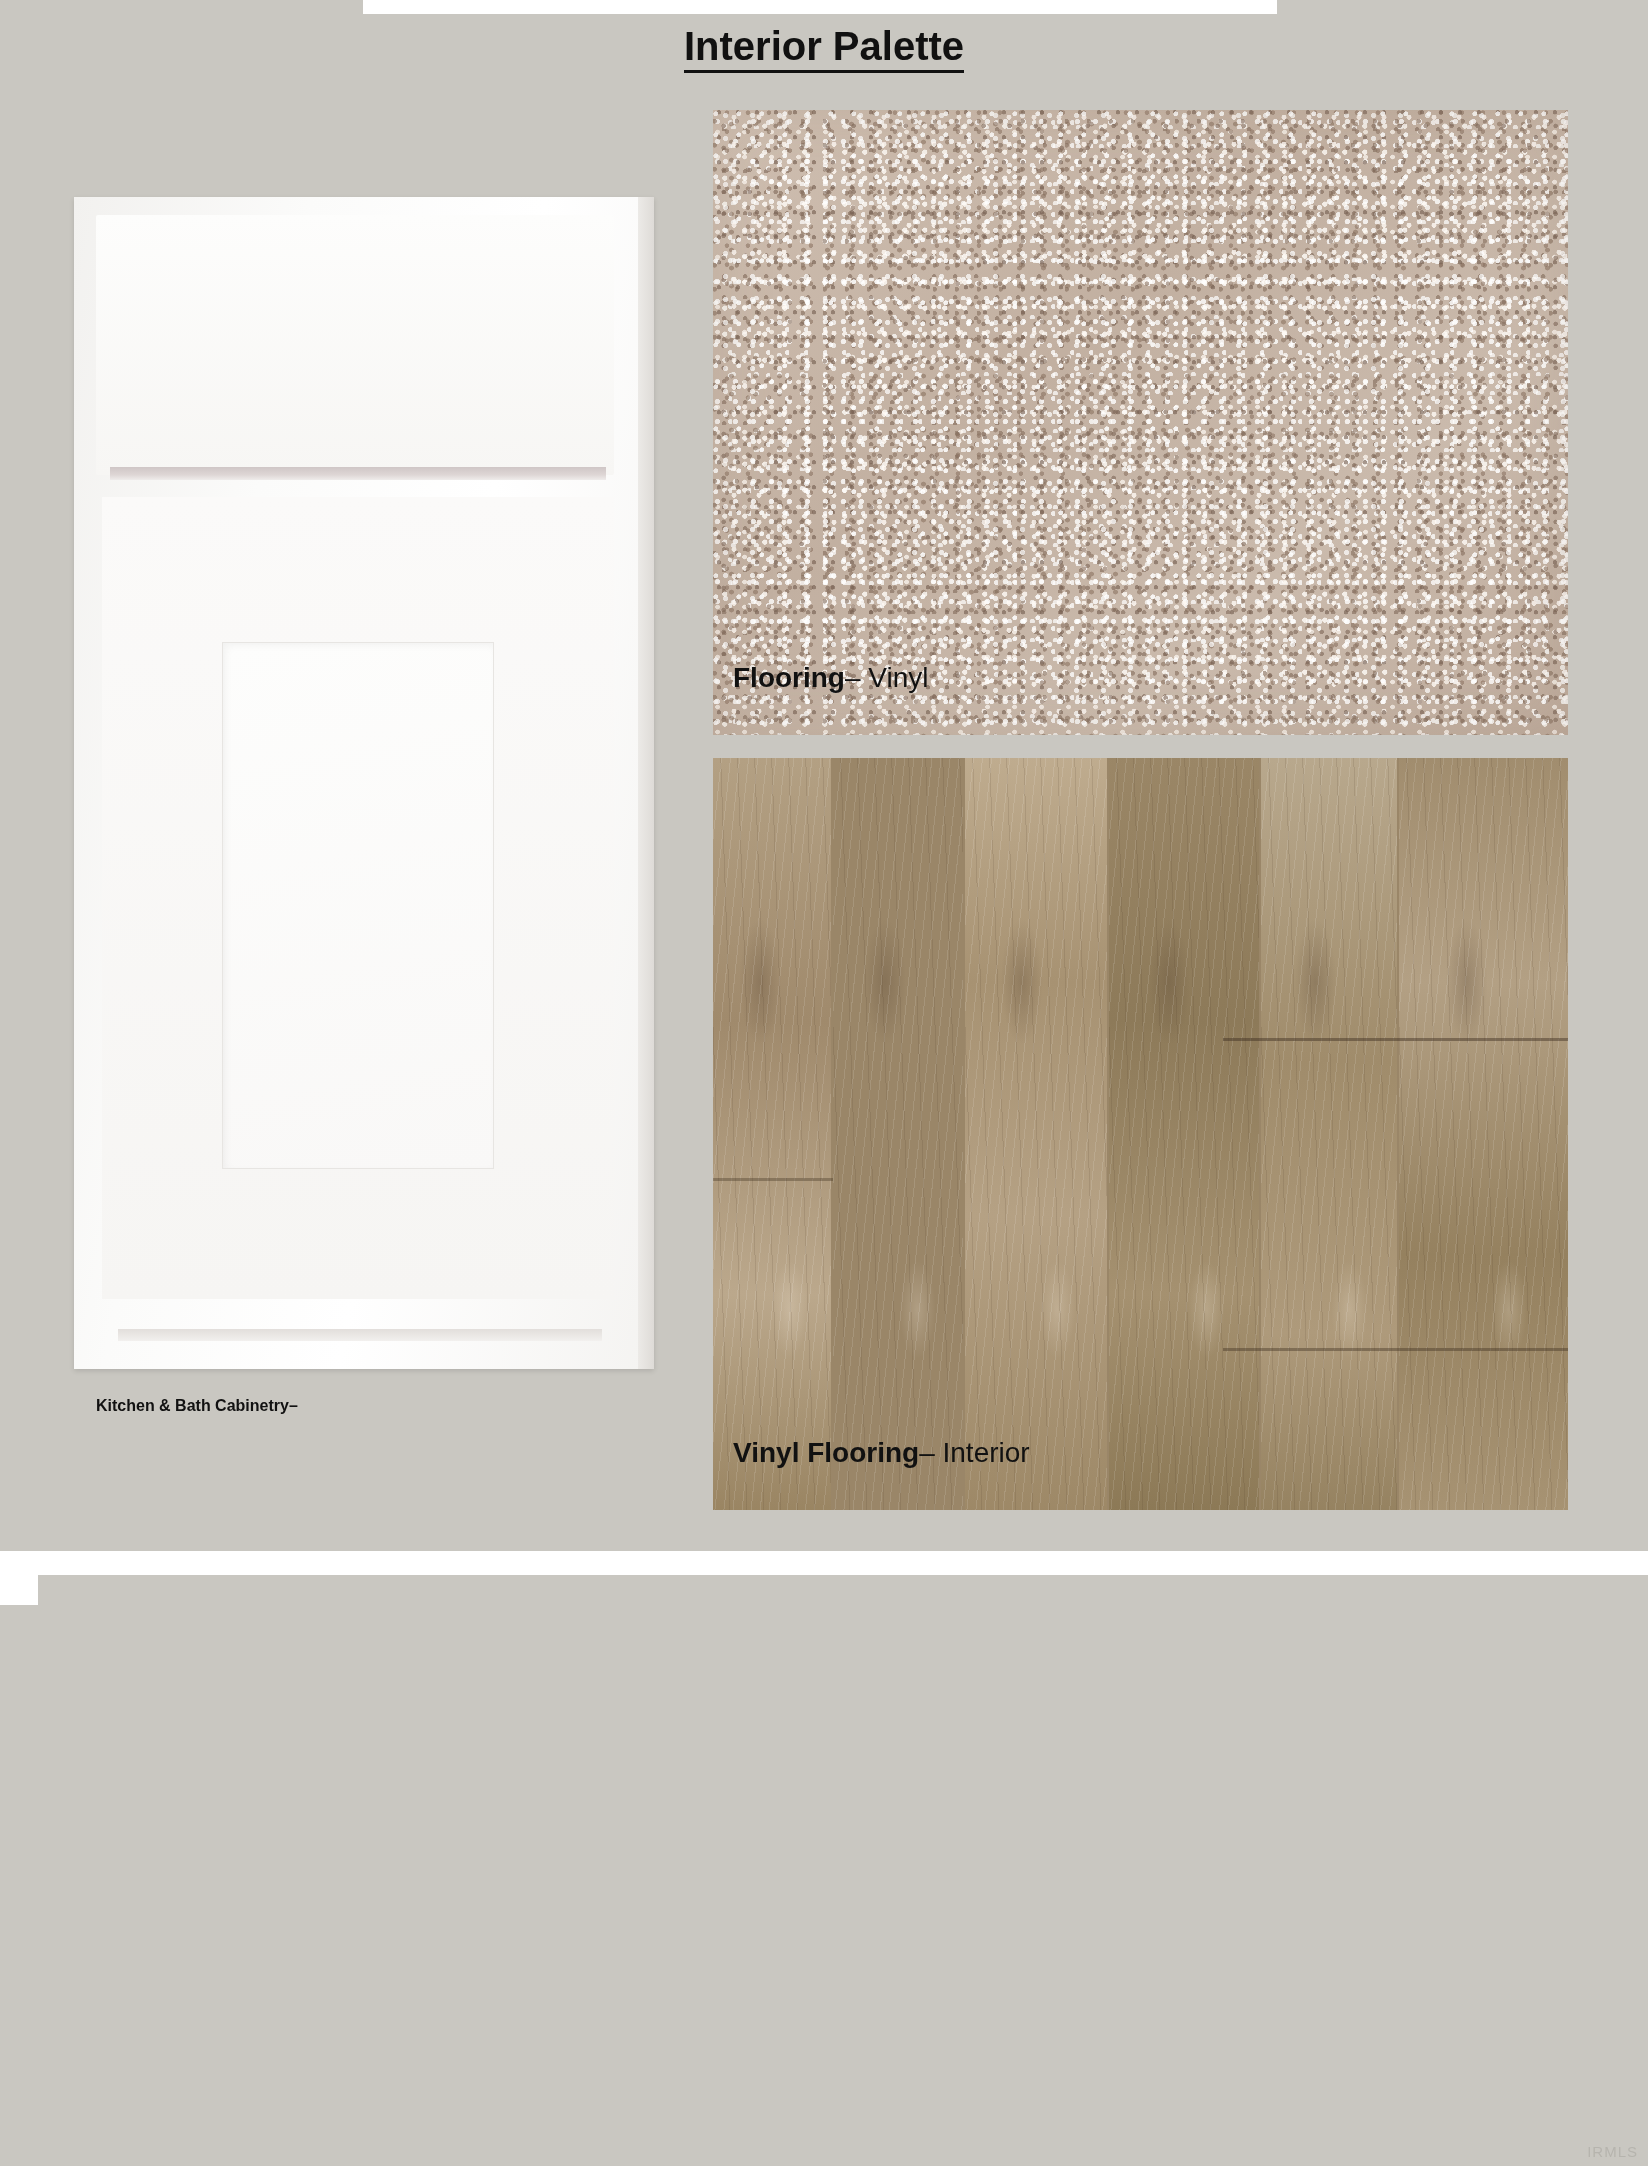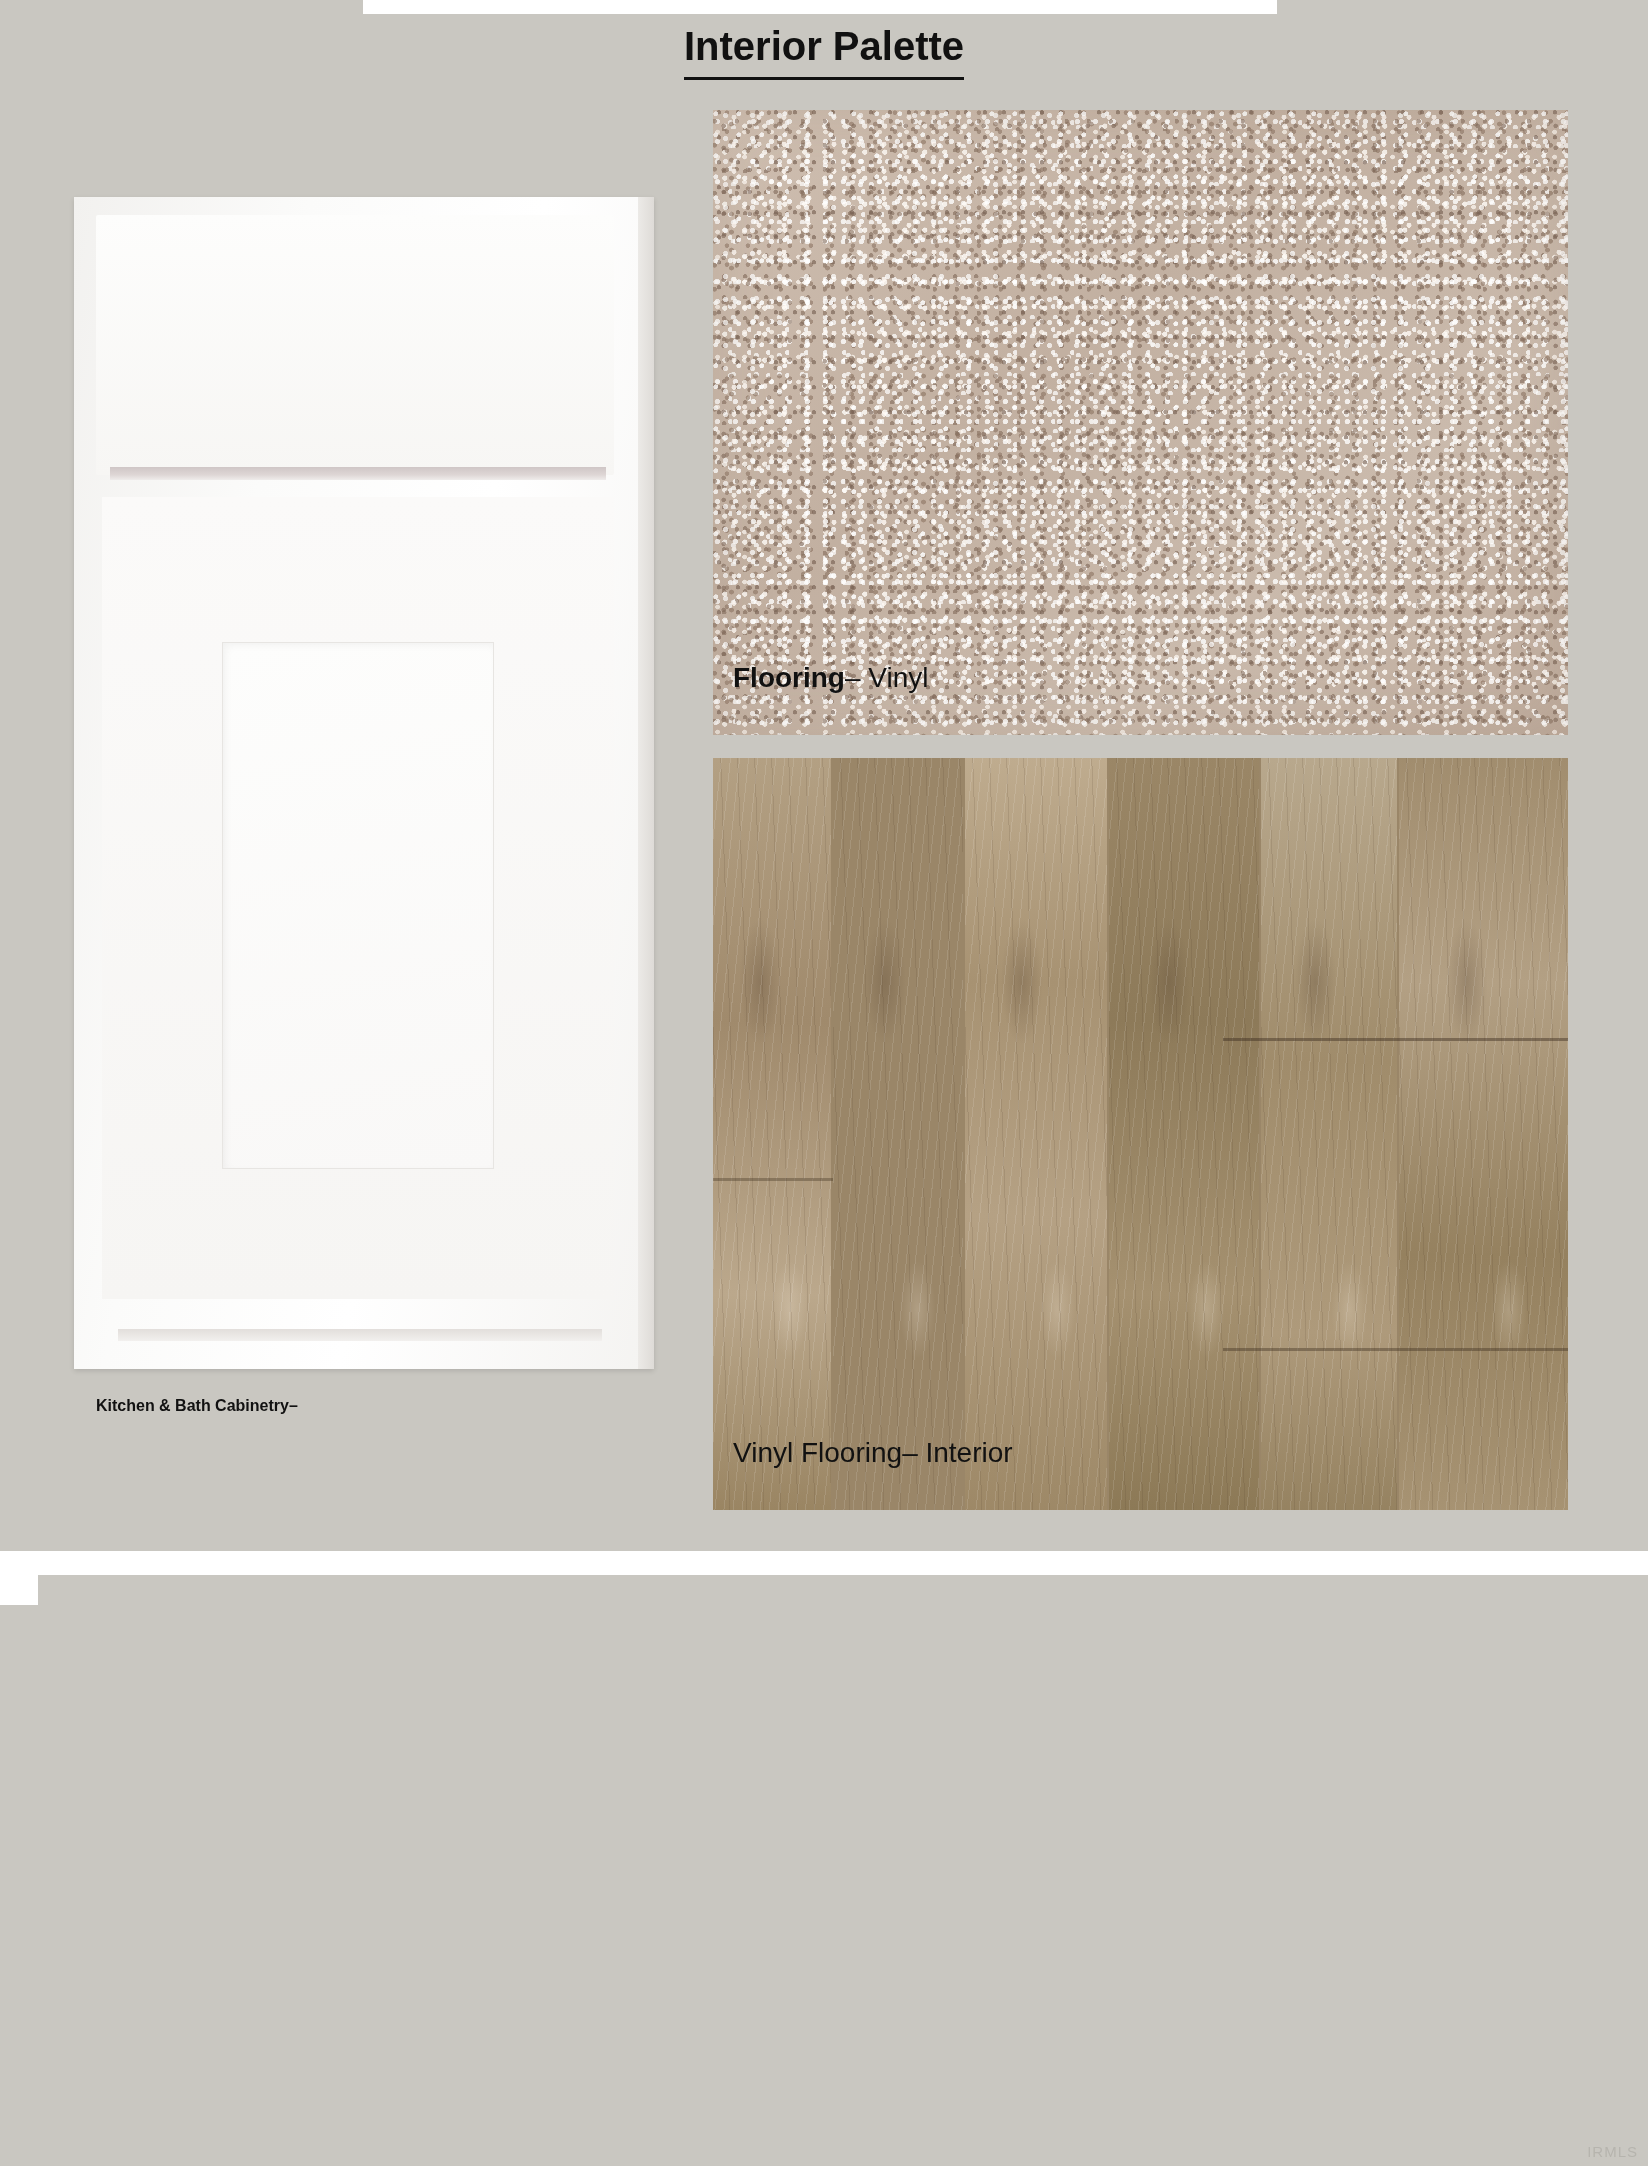--- a/index.html
+++ b/index.html
@@ -38,21 +38,21 @@
     top: 24px;
     width: 1648px;
     text-align: center;
     font-size: 40px;
     font-weight: bold;
     color: #111111;
     letter-spacing: 0px;
   }
   #page-title span {
     border-bottom: 3px solid #111111;
-    padding-bottom: 9px;
+    padding-bottom: 2px;
   }
 
   
   #cabinet-swatch {
     position: absolute;
     left: 74px;
     top: 197px;
     width: 580px;
     height: 1172px;
     background: linear-gradient(100deg, #f2f1ef 0%, #fbfbfa 30%, #ffffff 60%, #f4f3f1 100%);
@@ -212,21 +212,21 @@
     background: rgba(60,45,30,0.35);
   }
   #vinyl-label {
     position: absolute;
     left: 733px;
     top: 1437px;
     font-size: 28px;
     color: #111111;
     white-space: nowrap;
   }
-  #vinyl-label .nm { font-weight: normal; }
+  #vinyl-label .nm { font-weight: bold; }
 
   
   #bottom-panel {
     position: absolute;
     left: 0;
     top: 1575px;
     width: 1648px;
     height: 591px;
     background: #c9c7c1;
   }

